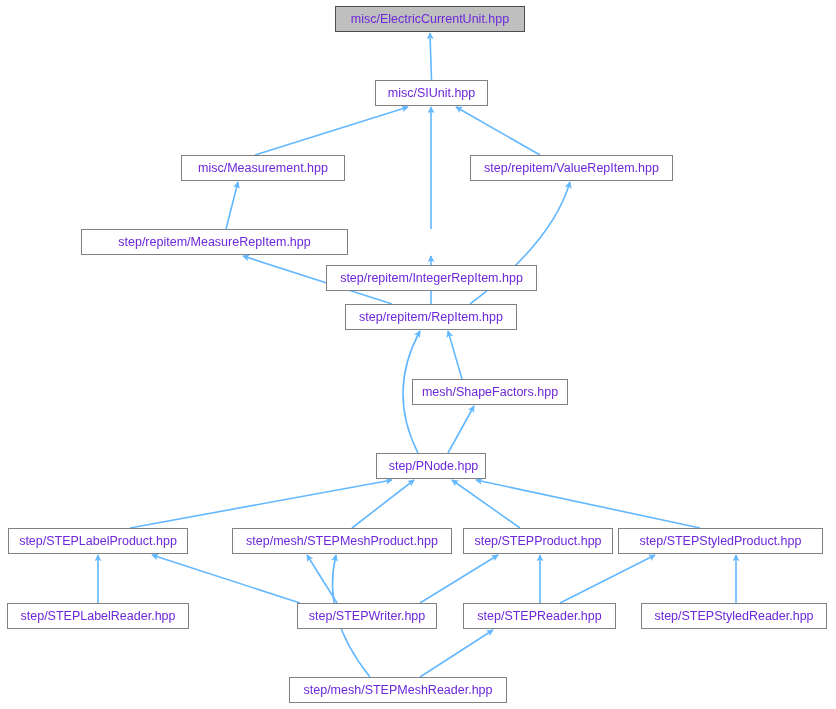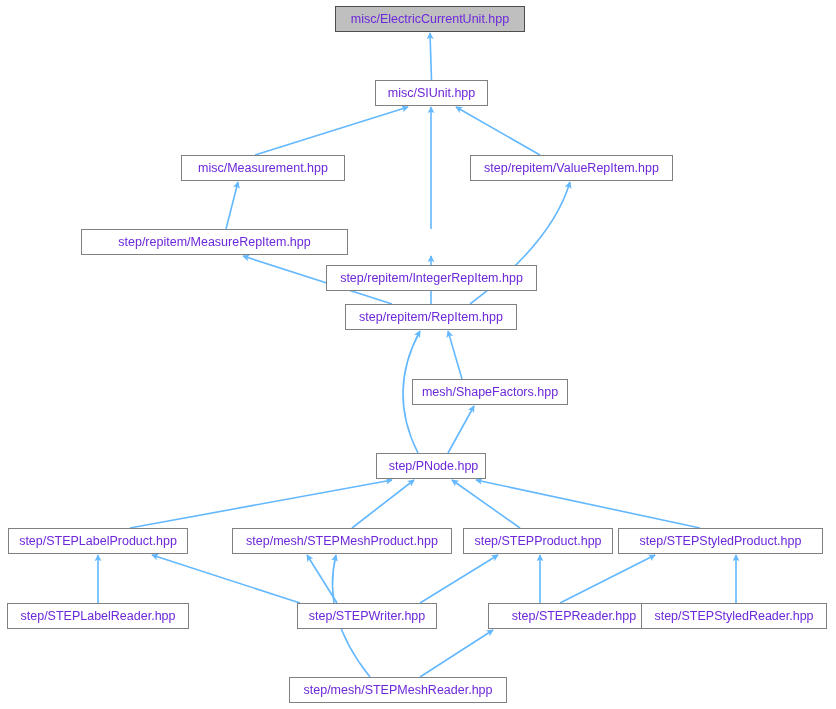--- a/index.html
+++ b/index.html
@@ -121,21 +121,21 @@
       </div>
       <div class="node" style="left: 618px; top: 528px; width: 205px;">
         <span class="node-label">step/STEPStyledProduct.hpp</span>
       </div>
       <div class="node" style="left: 7px; top: 603px; width: 182px;">
         <span class="node-label">step/STEPLabelReader.hpp</span>
       </div>
       <div class="node" style="left: 297px; top: 603px; width: 140px;">
         <span class="node-label">step/STEPWriter.hpp</span>
       </div>
-      <div class="node" style="left: 488px; top: 603px; width: 172px;">
+      <div class="node" style="left: 463px; top: 603px; width: 153px;">
         <span class="node-label">step/STEPReader.hpp</span>
       </div>
       <div class="node" style="left: 641px; top: 603px; width: 186px;">
         <span class="node-label">step/STEPStyledReader.hpp</span>
       </div>
       <div class="node" style="left: 289px; top: 677px; width: 218px;">
         <span class="node-label">step/mesh/STEPMeshReader.hpp</span>
       </div>
     </div>
 </div>

